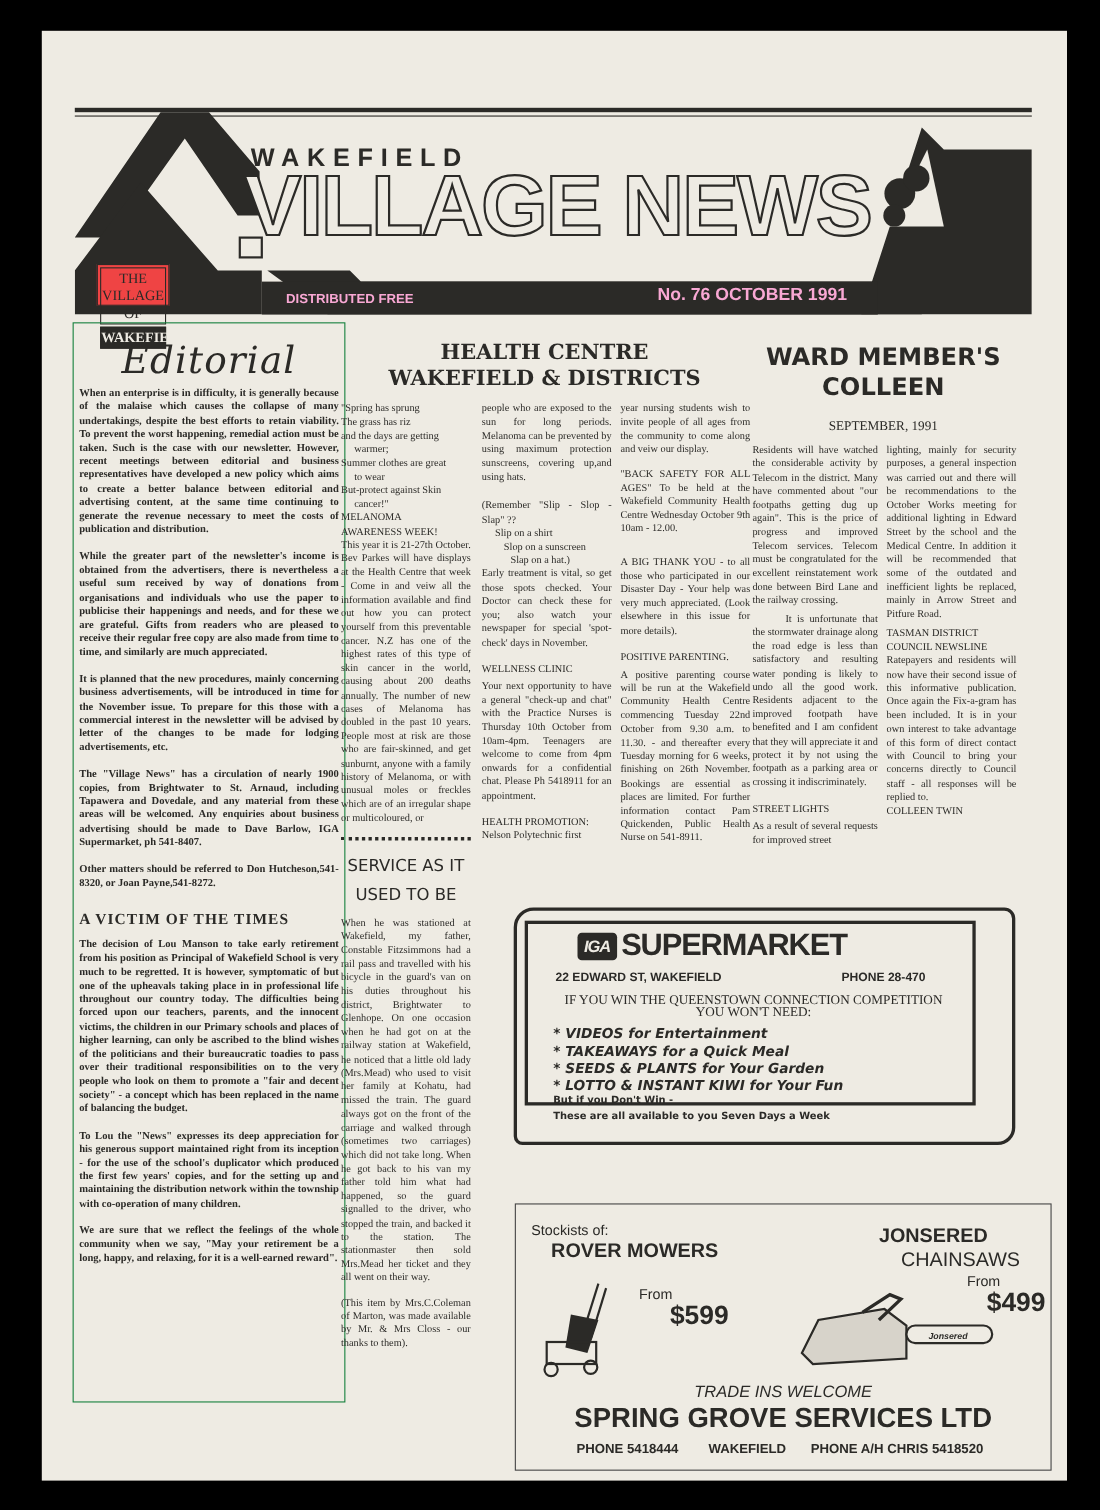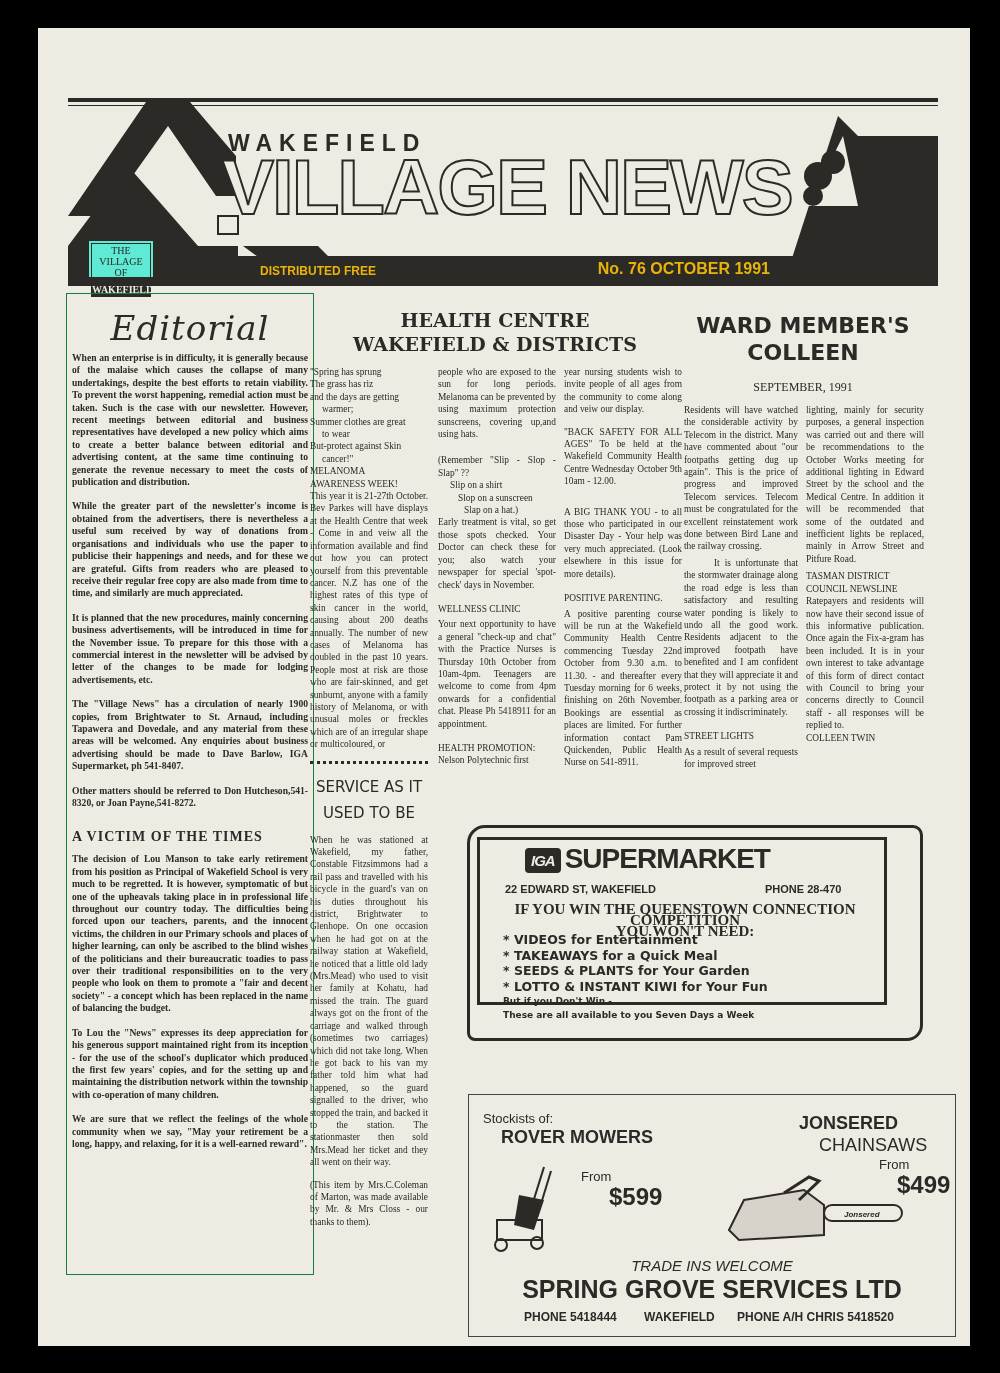--- a/index.html
+++ b/index.html
@@ -1,26 +1,26 @@
 <!DOCTYPE html>
 <html><head>
 <meta charset="utf-8">
 <style>
   html,body{margin:0;padding:0;background:#000;}
   body{width:1000px;height:1373px;position:relative;overflow:hidden;font-family:"Liberation Serif",serif;color:#2b2a27;}
   .page{position:absolute;left:38px;top:28px;width:932px;height:1318px;background:#eeebe3;}
   .masthead{position:absolute;left:30px;top:68px;width:870px;height:190px;}
   .mh-band{position:absolute;left:0;top:2px;width:870px;height:4px;background:#2b2a27;}
   .mh-band2{position:absolute;left:0;top:9px;width:870px;height:1px;background:#2b2a27;}
-  .mh-bottom{position:absolute;left:170px;top:160px;width:560px;height:30px;background:#2b2a27;color:#eab308;font-family:"Liberation Sans",sans-serif;font-weight:bold;}
+  .mh-bottom{position:absolute;left:170px;top:160px;width:560px;height:30px;background:#2b2a27;color:#f9a8d4;font-family:"Liberation Sans",sans-serif;font-weight:bold;}
   .mh-dist{position:absolute;left:22px;top:8px;font-size:12px;}
   .mh-no{position:absolute;right:28px;top:4px;font-size:16px;}
   .mh-small{position:absolute;left:160px;top:34px;font-family:"Liberation Sans",sans-serif;font-weight:bold;font-size:23px;letter-spacing:7px;}
   .mh-big{position:absolute;left:154px;top:52px;font-family:"Liberation Sans",sans-serif;font-weight:bold;font-size:78px;letter-spacing:-2px;color:#eeebe3;-webkit-text-stroke:2px #2b2a27;line-height:1;text-shadow:0 0 0 #2b2a27;}
-  .sign{position:absolute;left:20px;top:144px;width:64px;height:36px;border:1px solid #2b2a27;background:#5eead4;font-size:10px;text-align:center;}
+  .sign{position:absolute;left:20px;top:144px;width:64px;height:36px;border:1px solid #2b2a27;background:#ef4444;font-size:13px;text-align:center;}
   .sign div{border:1px solid #2b2a27;margin:2px;padding:1px 0;}
   .sign .w{background:#2b2a27;color:#eeebe3;font-weight:bold;}
   .col-left{position:absolute;left:28px;top:265px;width:236px;height:980px;border:1px solid #15803d;padding:0 5px;}
   .editorial-title{font-family:"DejaVu Serif",serif;font-style:italic;font-size:34px;text-align:center;margin:14px 0 4px;letter-spacing:1px;}
   .lp{font-size:9.6px;line-height:12.4px;font-weight:bold;text-align:justify;margin:0 0 12px;}
   .h-victim{font-family:"Liberation Serif",serif;font-size:14px;font-weight:bold;letter-spacing:1px;margin:20px 0 8px;}
   .health-title{position:absolute;left:272px;top:280px;width:370px;text-align:center;font-family:"DejaVu Serif",serif;font-weight:bold;font-size:19px;line-height:24px;}
   .col{position:absolute;font-size:9.4px;line-height:12.4px;text-align:justify;}
   .col p{margin:0 0 10px;}
   .poem div{margin:0;}
@@ -30,22 +30,22 @@
   .ward-date{position:absolute;left:640px;top:352px;width:250px;text-align:center;font-size:12px;}
   .wavy{border-top:3px dotted #2b2a27;margin:6px 0 10px;}
   .service-title{font-family:"DejaVu Sans",sans-serif;font-size:15px;text-align:center;line-height:26px;margin:8px 0;}
   .iga{position:absolute;left:417px;top:777px;width:477px;height:245px;}
   .iga-scroll{position:absolute;left:12px;top:20px;width:450px;height:210px;border:3px solid #2b2a27;border-radius:18px 10px 16px 8px;}
   .iga-inner{position:absolute;left:22px;top:32px;width:404px;height:162px;border:3px solid #2b2a27;}
   .iga-logo{position:absolute;left:70px;top:38px;font-family:"Liberation Sans",sans-serif;font-weight:bold;font-size:28px;letter-spacing:-1px;}
   .iga-logo .box{display:inline-block;background:#2b2a27;color:#eeebe3;font-size:15px;padding:4px 6px;margin-right:4px;vertical-align:middle;font-style:italic;border-radius:4px;}
   .iga-addr{position:absolute;left:50px;top:78px;font-family:"Liberation Sans",sans-serif;font-weight:bold;font-size:11px;}
   .iga-phone{position:absolute;left:310px;top:78px;font-family:"Liberation Sans",sans-serif;font-weight:bold;font-size:11px;}
-  .iga-comp{position:absolute;left:40px;top:99px;width:380px;text-align:center;font-weight:bold;font-size:15px;line-height:11px;}
-  .iga-list{position:absolute;left:48px;top:127px;font-family:"DejaVu Sans",sans-serif;font-weight:bold;font-size:12.5px;line-height:15.5px;}
+  .iga-comp{position:absolute;left:40px;top:99px;width:380px;text-align:center;font-weight:normal;font-size:12px;line-height:11px;}
+  .iga-list{position:absolute;left:48px;top:127px;font-family:"DejaVu Sans",sans-serif;font-weight:bold;font-size:12.5px;line-height:15.5px;font-style:italic;}
   .iga-foot{position:absolute;left:48px;top:189px;font-family:"DejaVu Sans",sans-serif;font-weight:bold;font-size:9px;line-height:14px;}
   .sg{position:absolute;left:430px;top:1066px;width:486px;height:241px;border:1px solid #444;font-family:"Liberation Sans",sans-serif;}
   .sg .t{position:absolute;}
   .mower{position:absolute;left:20px;top:70px;width:70px;height:90px;}
   .saw{position:absolute;left:255px;top:80px;width:180px;height:70px;}
 </style>
 </head>
 <body>
 
 <div class="page">

